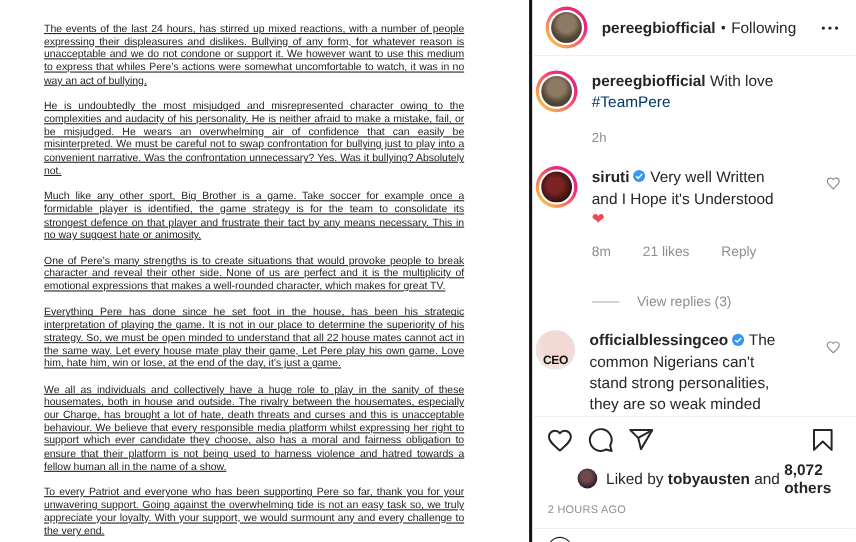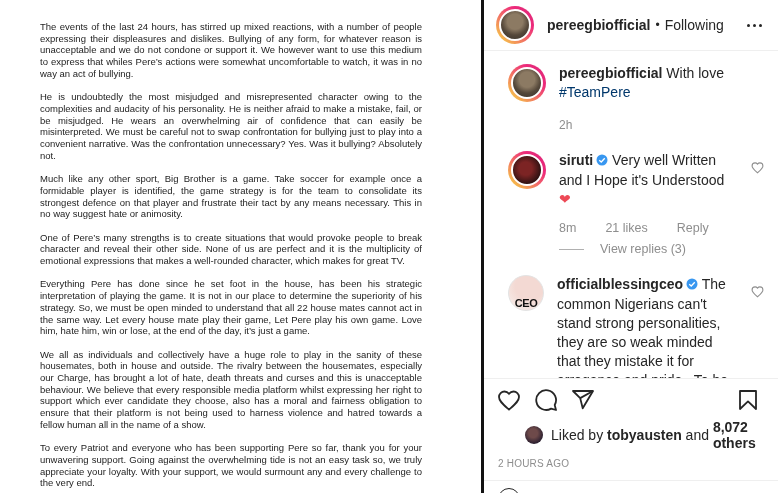--- a/index.html
+++ b/index.html
@@ -7,20 +7,21 @@
   body { font-family: "Liberation Sans", sans-serif; color: #262626; }
   .app { display: flex; width: 778px; height: 493px; overflow: hidden; background: #fff; }
 
   
   .post-image {
     width: 484px; flex: 0 0 484px; height: 493px;
     border-right: 3px solid #121212;
     padding: 21px 59px 0 40px;
     background: #fff;
     overflow: hidden;
+    text-decoration: underline;
   }
   .post-image p {
     font-family: "Liberation Sans", sans-serif;
     font-size: 9.5px; line-height: 11.7px;
     color: #1d1d1d; text-align: justify;
     margin-bottom: 11.7px;
   }
 
   
   .panel { flex: 1 1 auto; display: flex; flex-direction: column; min-width: 0; background: #fff; }
@@ -50,33 +51,33 @@
   }
   .avatar.ceo span { font-size: 11px; font-weight: 800; color: #111; line-height: 13px; letter-spacing: -0.4px; }
 
   .header-text { margin-left: 13px; font-size: 14px; display: flex; align-items: center; white-space: nowrap; }
   .uname { font-weight: 700; color: #262626; text-decoration: none; }
   .header-dot { margin: 0 5px; color: #262626; font-size: 12px; }
   .following { color: #262626; font-weight: 400; cursor: pointer; }
   .more-dots { margin-left: auto; display: flex; gap: 3px; cursor: pointer; padding: 4px 0; }
   .more-dots i { width: 3px; height: 3px; border-radius: 50%; background: #262626; display: block; }
 
-  .comments { flex: 1 1 auto; overflow: hidden; padding: 13px 14px 0 24px; }
+  .comments { flex: 1 1 auto; overflow: hidden; padding: 13px 14px 0 3px; }
   .row { display: flex; align-items: flex-start; }
   .row .body { margin-left: 13px; flex: 1 1 auto; min-width: 0; font-size: 14px; line-height: 19px; color: #262626; }
   .row .body .text-wrap { max-width: 180px; }
   .like-col { flex: 0 0 20px; padding-top: 9px; display: flex; justify-content: flex-end; cursor: pointer; }
 
   .caption-time { display: block; margin-top: 14px; font-size: 12px; color: #8e8e8e; }
   .hashtag { color: #00376b; text-decoration: none; }
   .badge { display: inline-block; vertical-align: -1px; margin-left: 3px; }
 
   .comment { margin-top: 16px; }
   .meta { margin-top: 10px; font-size: 12.5px; color: #8e8e8e; display: flex; gap: 29px; }
-  .view-replies { margin-top: 2px; display: flex; align-items: center; font-size: 12.5px; color: #8e8e8e; cursor: pointer; }
+  .view-replies { margin-top: 26px; display: flex; align-items: center; font-size: 12.5px; color: #8e8e8e; cursor: pointer; }
   .view-replies .rule { width: 25px; height: 1px; background: #b0b0b0; margin-right: 16px; }
 
   .heart-emoji { color: #ed4956; font-family: "DejaVu Sans", sans-serif; font-size: 14px; }
 
   .footer { flex: 0 0 auto; border-top: 1px solid #efefef; }
   .action-bar { display: flex; align-items: center; padding: 7px 16px 0 11px; }
   .action-bar .icon-btn { display: flex; padding: 2px; cursor: pointer; margin-right: 9px; }
   .action-bar .icon-btn.save { margin-left: auto; margin-right: 0; }
   .liked-row { display: flex; align-items: center; padding: 5px 16px 0 13px; font-size: 14px; color: #262626; margin-left: 28px; }
   .mini-avatar { width: 18px; height: 18px; border-radius: 50%; margin-right: 8px;

